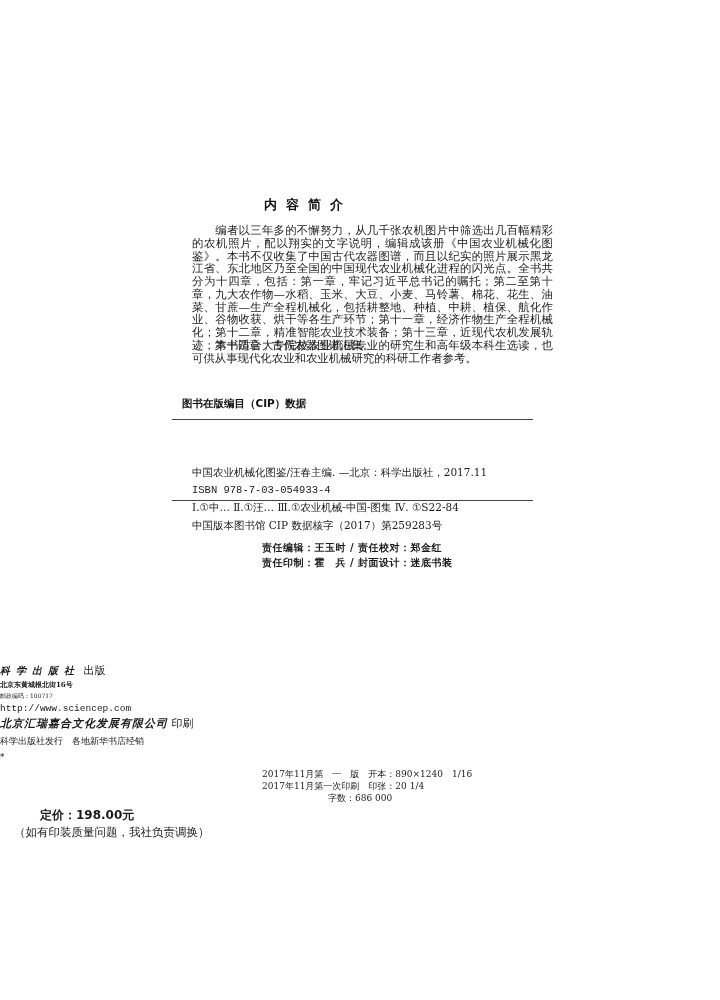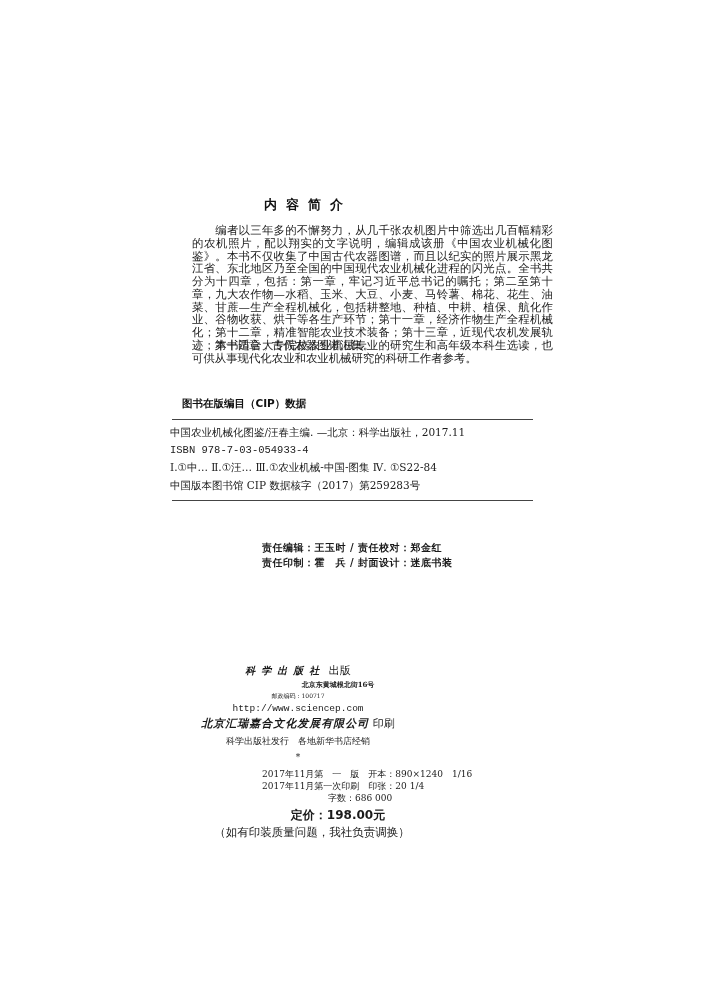--- a/index.html
+++ b/index.html
@@ -21,32 +21,33 @@
     .para.p2 { top: 339px; }
     .para .indent { display: inline-block; width: 23px; }
     .cip-head {
       left: 182px; top: 397px; font-family: "DejaVu Sans", sans-serif;
       font-weight: bold; font-size: 10.5px; color: #111;
     }
     .rule { left: 172px; width: 361px; height: 0; border-top: 1.2px solid #444; }
     .rule.r1 { top: 419px; }
     .rule.r2 { top: 500px; }
     .cip-line {
-      left: 170px; font-size: 10.5px; white-space: nowrap; color: #1b1b1b;
+      left: 192px; font-size: 10.5px; white-space: nowrap; color: #1b1b1b;
       font-family: "DejaVu Serif", serif;
+      margin-top: 40px;
     }
     .cip-line.mono { font-family: "Liberation Mono", monospace; font-size: 10.5px; }
     .credits {
       left: 262px; font-family: "DejaVu Sans", sans-serif; font-weight: bold;
       font-size: 10px; white-space: nowrap; color: #1b1b1b; letter-spacing: 0.5px; margin-top: 28px;
     }
-    .center { left: 12px; width: 572px; text-align: center; white-space: nowrap; }
+    .center { left: 0; width: 572px; white-space: nowrap; }
     .pub { top: 663px; font-size: 11px; }
     .pub .callig { font-weight: bold; font-style: italic; letter-spacing: 6px; font-size: 10px; }
-    .addr { top: 680px; font-size: 7px; font-weight: bold; padding-left: 40px; }
+    .addr { top: 680px; font-size: 7px; font-weight: bold; }
     .post { top: 692px; font-size: 6px; }
     .url { top: 703px; font-family: "Liberation Mono", monospace; font-size: 9.5px; }
     .printer { top: 716px; font-size: 11px; }
     .printer .callig { font-weight: bold; font-style: italic; letter-spacing: 1px; font-size: 11px; }
     .dist { top: 735px; font-size: 9px; }
     .dot { top: 752px; font-size: 9px; }
     .ed { left: 262px; font-size: 9px; white-space: nowrap; }
     .ed.e1 { top: 768px; }
     .ed.e2 { top: 780px; }
     .words { top: 792px; left: 328px; font-size: 9px; white-space: nowrap; }

